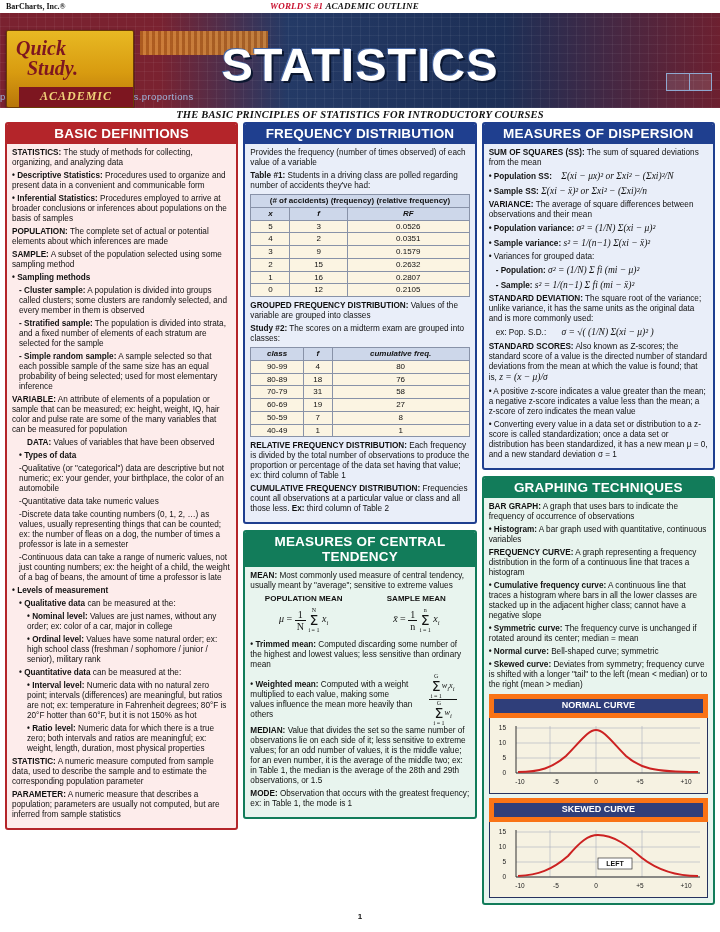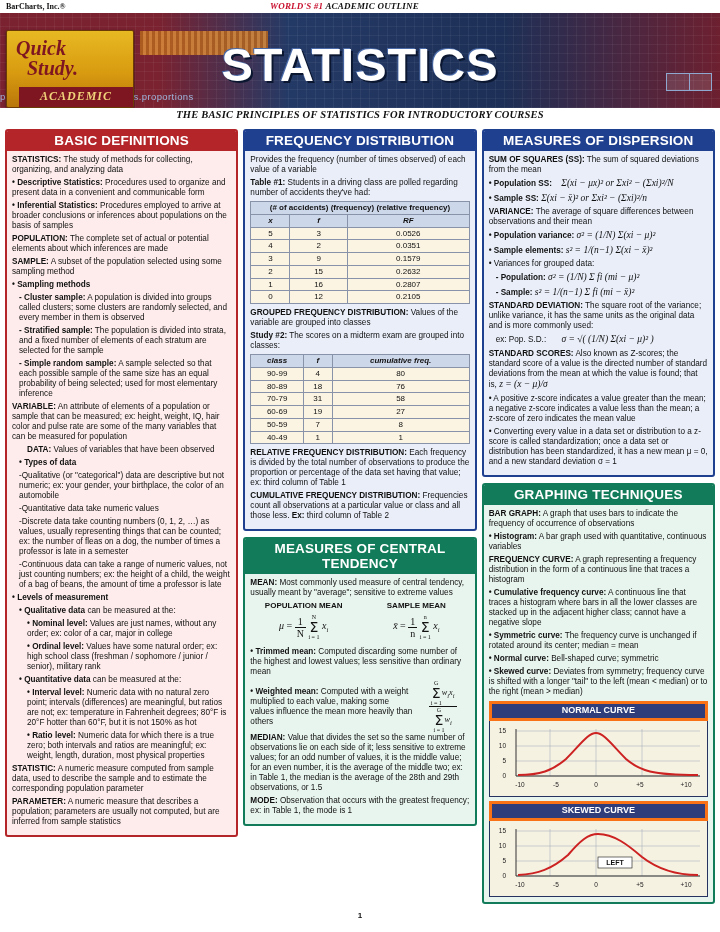--- a/index.html
+++ b/index.html
@@ -92,21 +92,21 @@
     display:flex;
   }
   .hdr-right-box span { flex:1; border-right:1px solid #8fa8d0; }
   .hdr-right-box span:last-child { border-right:none; }
   .hdr-strip {
     position:absolute; left:140px; top:18px; width:128px; height:24px;
     background:repeating-linear-gradient(90deg,#b5651d 0 3px,#d98b3a 3px 6px);
     opacity:.85;
   }
   .subtitle-bar {
-    height:21px;
+    height:14px;
     background:#ffffff;
     text-align:center;
     font-family:"Liberation Serif", serif;
     font-weight:bold;
     font-style:italic;
     font-size:10.5px;
     color:#111;
     letter-spacing:.2px;
     padding-top:1px;
   }
@@ -156,21 +156,21 @@
   .sig { font-size:14px; vertical-align:middle; font-family:"DejaVu Sans", sans-serif; }
   .sub { font-size:6.5px; vertical-align:sub; }
   .sigwrap { display:inline-block; text-align:center; vertical-align:middle; line-height:1; }
   .sigwrap .top { display:block; font-size:6px; }
   .sigwrap .bot { display:block; font-size:6px; }
   
   .chartbox { margin-top:4px; }
   .chart-title {
     background:#2f3e7a; color:#fff; text-align:center;
     font-weight:bold; font-size:9px; padding:1px 0 2px;
-    border:3px solid #f97316;
+    border:5px solid #f97316;
   }
   .chart-canvas { background:#f6f2e2; border:1px solid #26325f; border-top:none; }
   .page-num {
     text-align:center; font-size:8px; font-weight:bold; padding:1px 0 2px;
   }
 </style>
 </head>
 <body>
 
 <div class="header">
@@ -373,21 +373,21 @@
       <div class="panel-head">MEASURES OF DISPERSION</div>
       <div class="panel-body">
         <p><b>SUM OF SQUARES (SS):</b><span> The sum of squared deviations from the mean</span></p>
         <p><b>• Population SS:</b>
           <span class="it" style="font-family:'Liberation Serif',serif; font-size:9.5px;margin-left:7px;">Σ(xi − μx)² or Σxi² − (Σxi)²/N</span></p>
         <p><b>• Sample SS:</b>
           <span class="it" style="font-family:'Liberation Serif',serif; font-size:9.5px;">Σ(xi − x̄)² or Σxi² − (Σxi)²/n</span></p>
         <p><b>VARIANCE:</b><span> The average of square differences between observations and their mean</span></p>
         <p><b>• Population variance:</b>
           <span class="it" style="font-family:'Liberation Serif',serif; font-size:9.5px;">σ² = (1/N) Σ(xi − μ)²</span></p>
-        <p><b>• Sample elements:</b>
+        <p><b>• Sample variance:</b>
           <span class="it" style="font-family:'Liberation Serif',serif; font-size:9.5px;">s² = 1/(n−1) Σ(xi − x̄)²</span></p>
         <p><span>• Variances for grouped data:</span></p>
         <p class="ind1"><b>- Population:</b>
           <span class="it" style="font-family:'Liberation Serif',serif; font-size:9.5px;">σ² = (1/N) Σ fi (mi − μ)²</span></p>
         <p class="ind1"><b>- Sample:</b>
           <span class="it" style="font-family:'Liberation Serif',serif; font-size:9.5px;">s² = 1/(n−1) Σ fi (mi − x̄)²</span></p>
         <p><b>STANDARD DEVIATION:</b><span> The square root of the variance; unlike variance, it has the same units as the original data and is more commonly used:</span></p>
         <p class="ind1"><span>ex: Pop. S.D.:</span>
           <span class="it" style="font-family:'Liberation Serif',serif; font-size:9.5px;padding-left:13px;">σ = √( (1/N) Σ(xi − μ)² )</span></p>
         <p><b>STANDARD SCORES:</b><span> Also known as Z-scores; the standard score of a value is the directed number of standard deviations from the mean at which the value is found; that is,</span>

